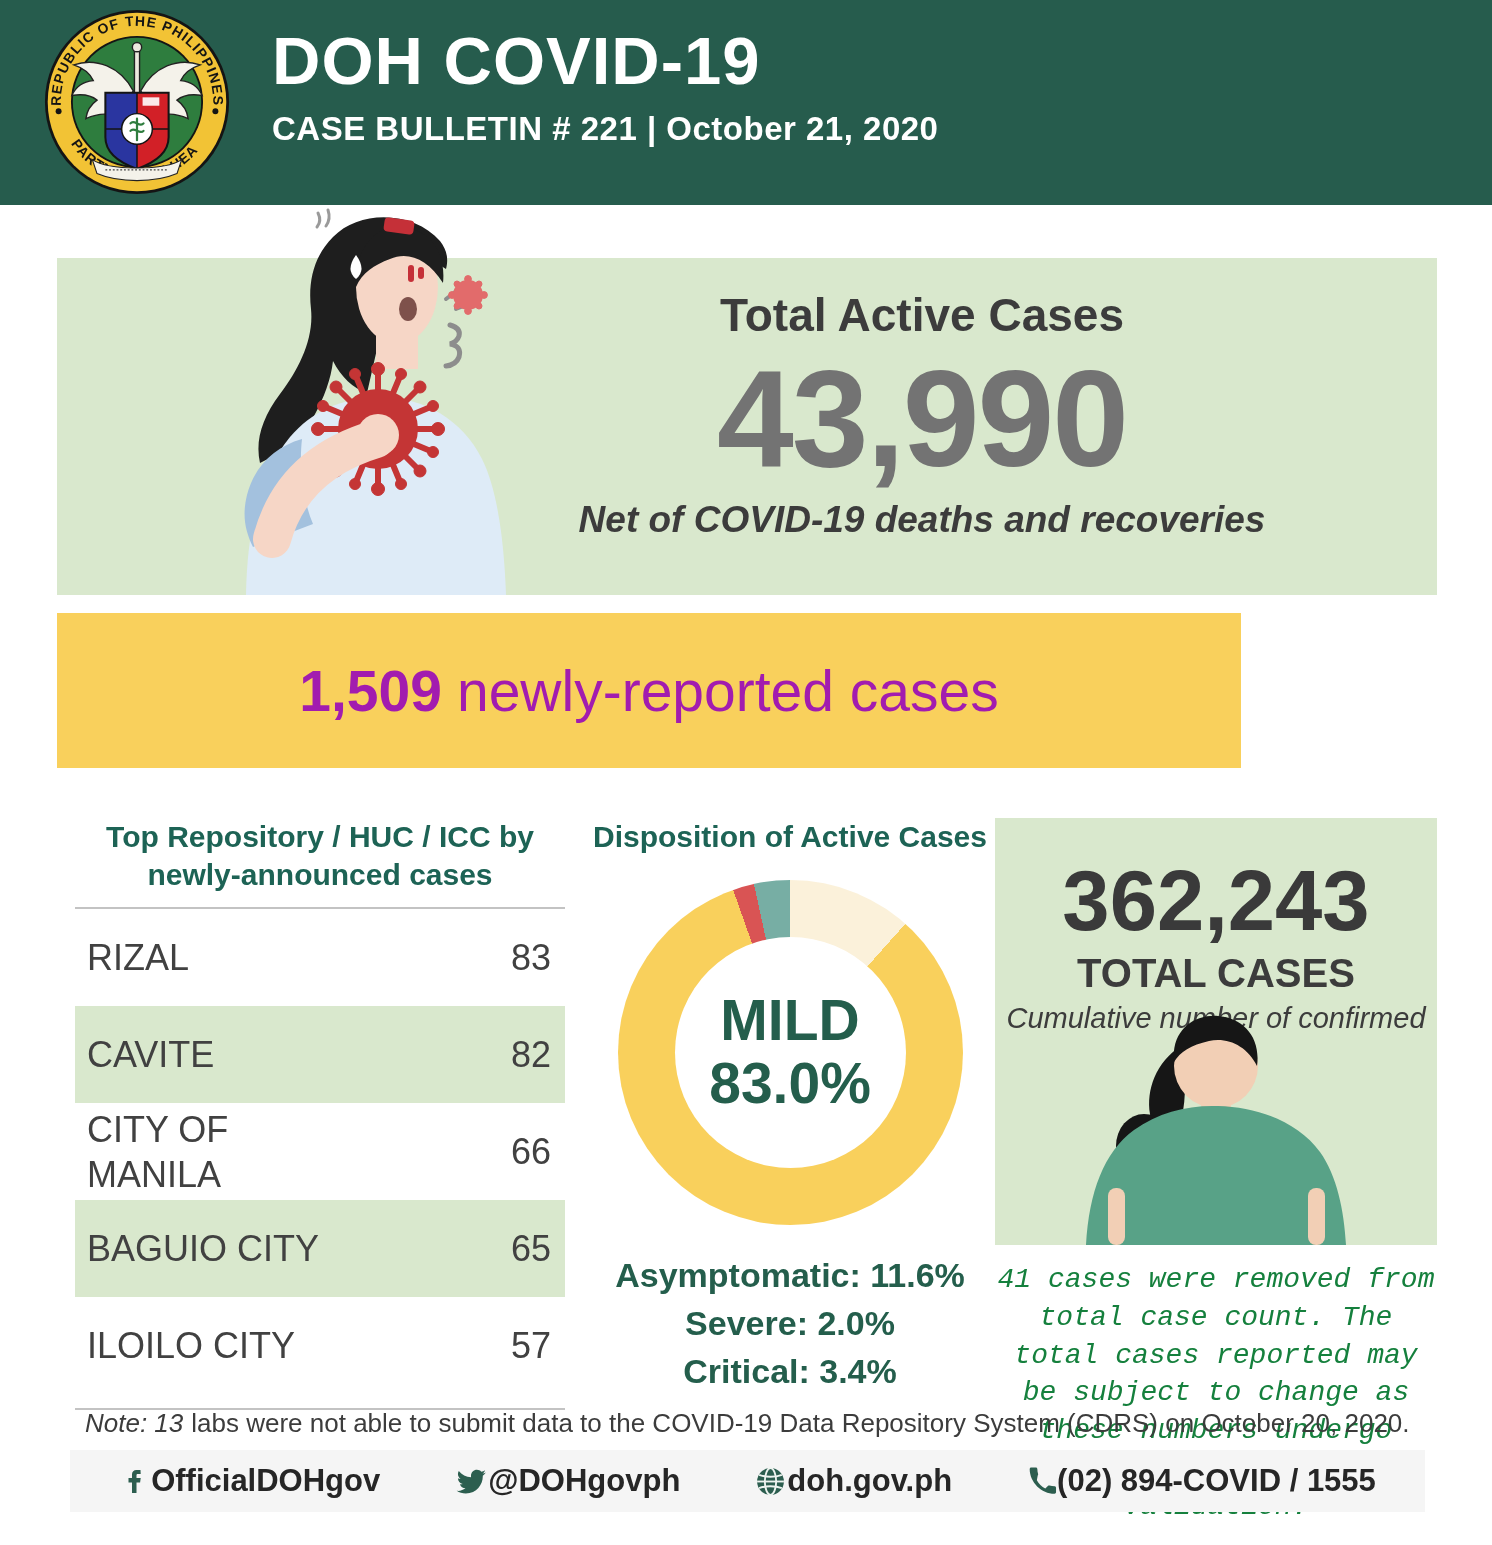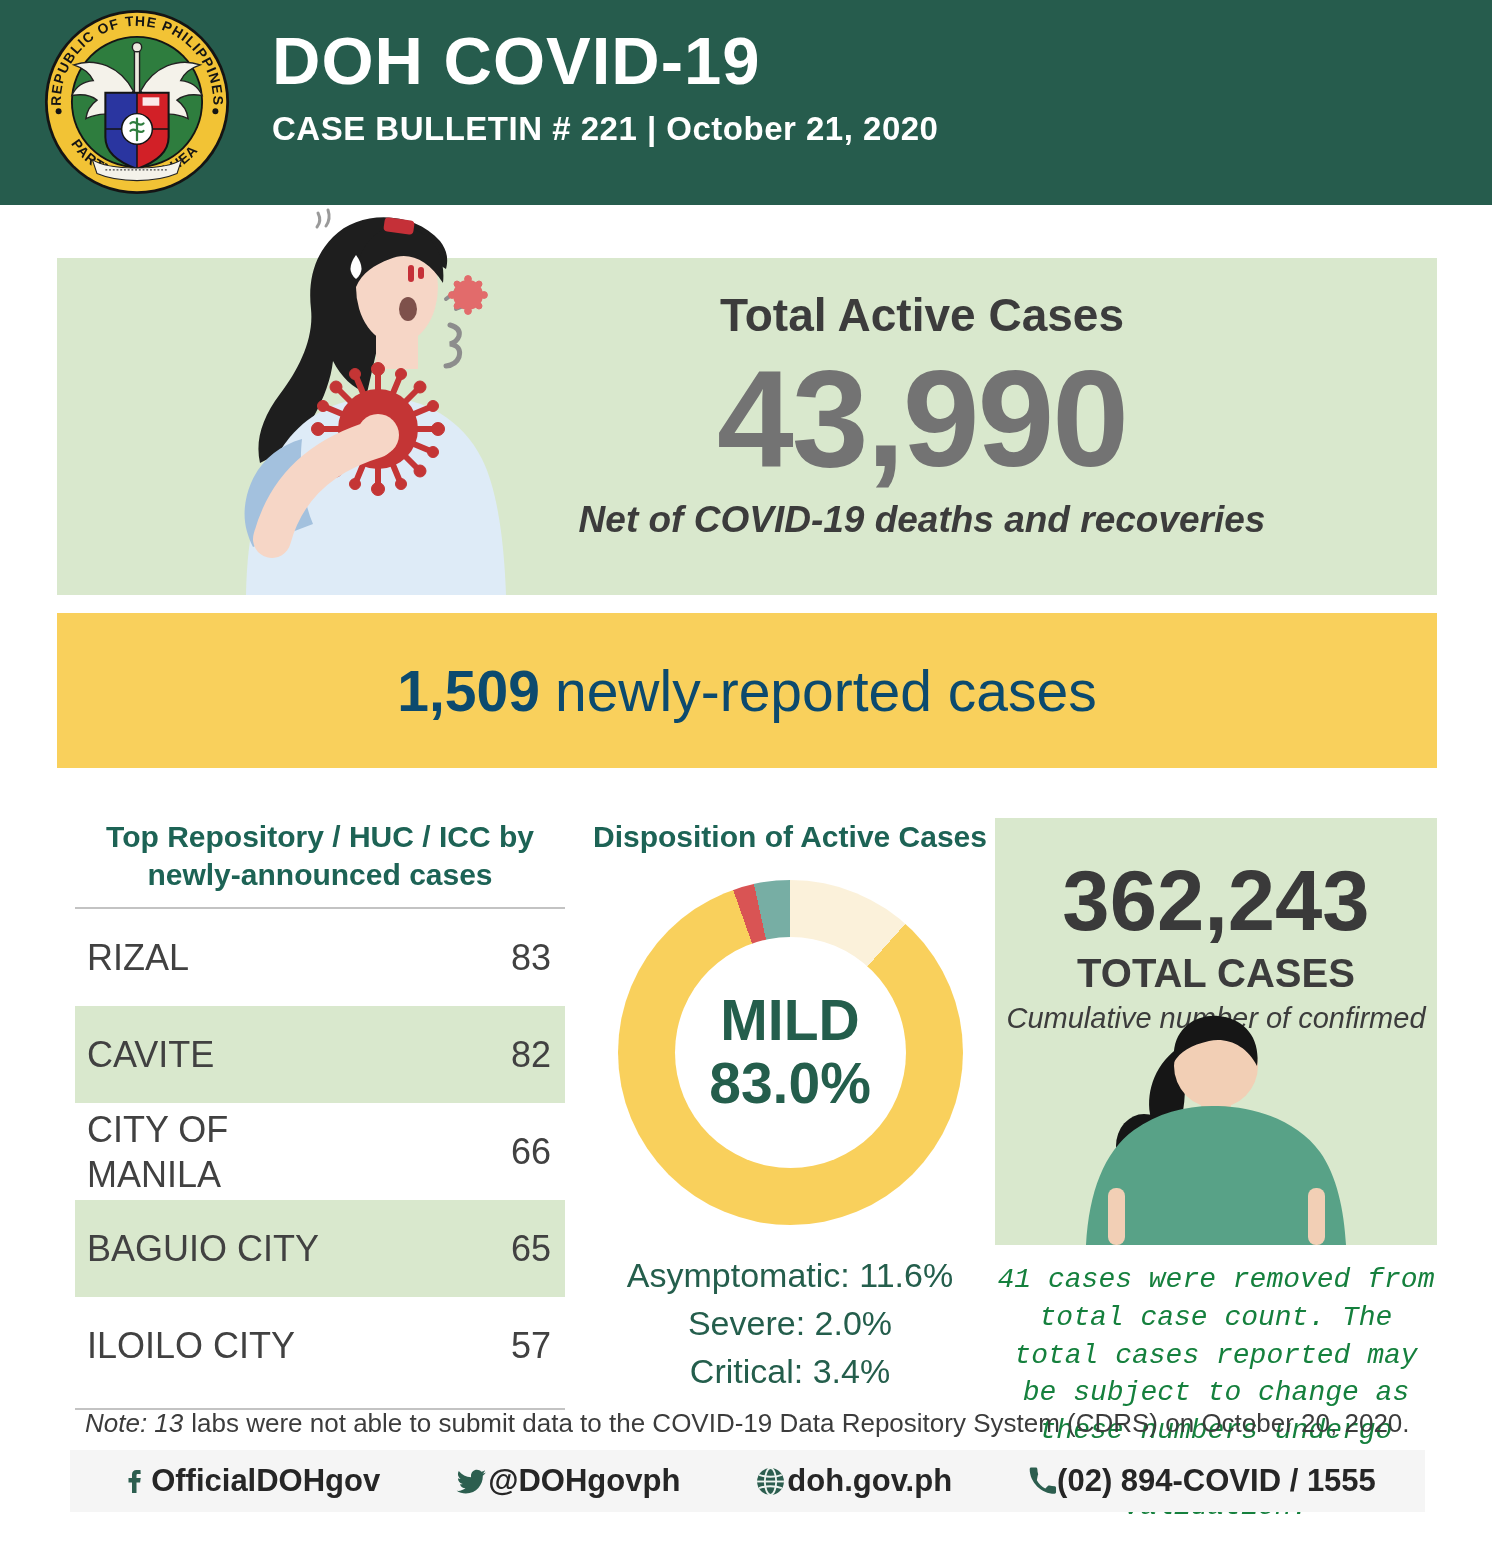--- a/index.html
+++ b/index.html
@@ -15,43 +15,43 @@
 
   
   .hero{position:absolute;left:57px;top:258px;width:1380px;height:337px;background:#d9e8cd;}
   .hero-text{position:absolute;left:420px;top:30px;width:890px;text-align:center;}
   .hero-label{font-size:46px;font-weight:700;color:#3c3c3c;}
   .hero-value{font-size:138px;font-weight:700;color:#737373;line-height:1.02;margin-top:6px;letter-spacing:-2px;}
   .hero-note{font-size:37px;font-weight:600;font-style:italic;color:#3c3c3c;margin-top:10px;}
   .cough-woman{position:absolute;left:150px;top:207px;width:360px;height:388px;z-index:3;}
 
   
-  .banner{position:absolute;left:57px;top:613px;width:1380px;height:155px;background:#f9d05c;
-          display:flex;align-items:center;justify-content:center;color:#0c4a6e;}
+  .banner{position:absolute;left:57px;top:613px;width:1184px;height:155px;background:#f9d05c;
+          display:flex;align-items:center;justify-content:center;color:#a21caf;}
   .banner-count{font-size:57px;font-weight:700;}
   .banner-text{font-size:57px;font-weight:500;margin-left:15px;}
 
   
   .col-title{font-size:30px;font-weight:700;color:#1d6355;text-align:center;line-height:1.25;}
 
   .provinces{position:absolute;left:75px;top:818px;width:490px;}
   .rule{border-top:2px solid #c3c3c3;margin-top:14px;}
   .prow{display:flex;align-items:center;justify-content:space-between;height:97px;
         padding:0 14px 0 12px;font-size:36px;color:#414141;box-sizing:border-box;}
   .prow.hl{background:#d9e8cd;}
   .pname{max-width:240px;line-height:1.25;}
   .pval{font-size:36px;}
 
   .disposition{position:absolute;left:590px;top:818px;width:400px;}
   .donut{width:345px;height:345px;border-radius:50%;margin:24px auto 0;position:relative;}
   .hole{position:absolute;left:57px;top:57px;right:57px;bottom:57px;background:#ffffff;border-radius:50%;
         display:flex;flex-direction:column;align-items:center;justify-content:center;}
   .hole-label{font-size:57px;font-weight:700;color:#245e4c;line-height:1.1;}
   .hole-value{font-size:57px;font-weight:700;color:#245e4c;line-height:1.1;}
-  .stats{margin-top:26px;text-align:center;font-size:34px;font-weight:400;color:#245e4c;line-height:1.42;}
+  .stats{margin-top:26px;text-align:center;font-size:34px;font-weight:700;color:#245e4c;line-height:1.42;}
 
   .totals{position:absolute;left:995px;top:818px;width:442px;}
   .totals-box{position:relative;width:442px;height:427px;background:#d9e8cd;overflow:hidden;text-align:center;box-sizing:border-box;padding-top:40px;}
   .t-value{font-size:85px;font-weight:700;color:#3a3a3a;line-height:1;}
   .t-label{font-size:40px;font-weight:700;color:#3c3c3c;margin-top:8px;}
   .t-sub{font-size:29px;font-style:italic;color:#3c3c3c;margin-top:6px;}
   .back-woman{position:absolute;left:61px;bottom:0;width:320px;height:235px;}
   .t-note{margin-top:16px;font-size:28px;font-style:italic;color:#15803d;text-align:center;line-height:1.35;font-family:Liberation Mono, monospace;}
 
   

